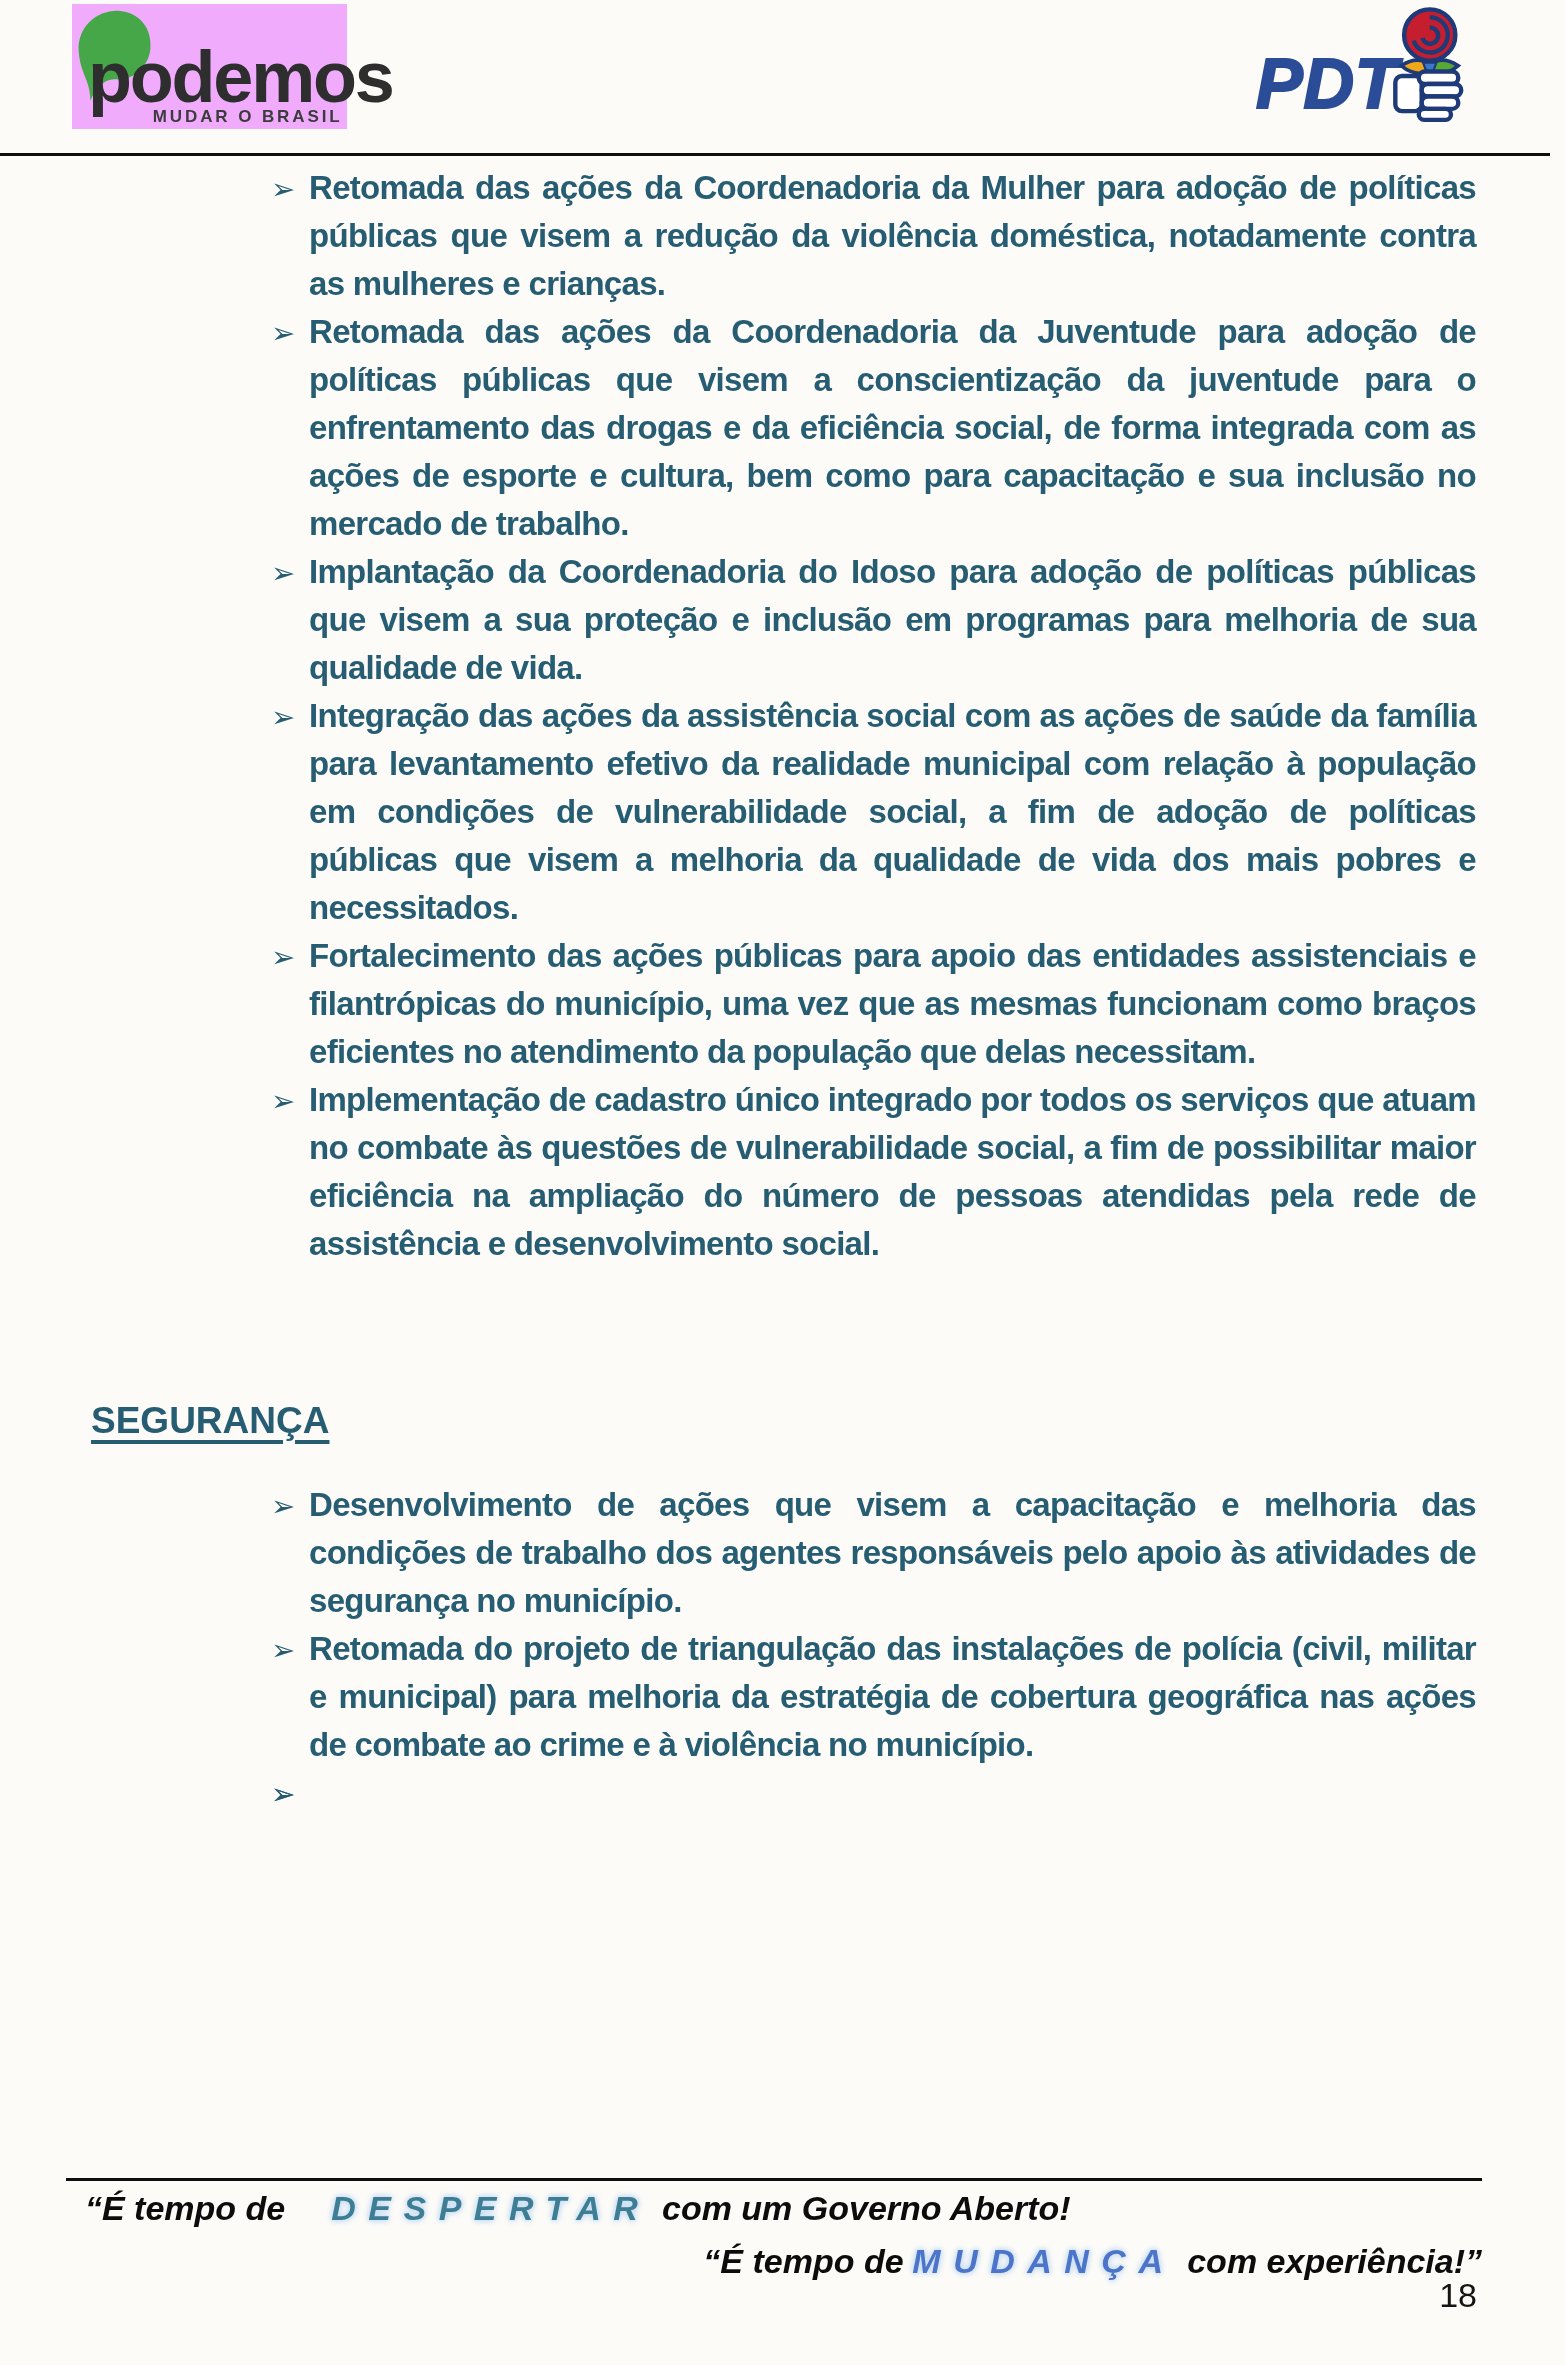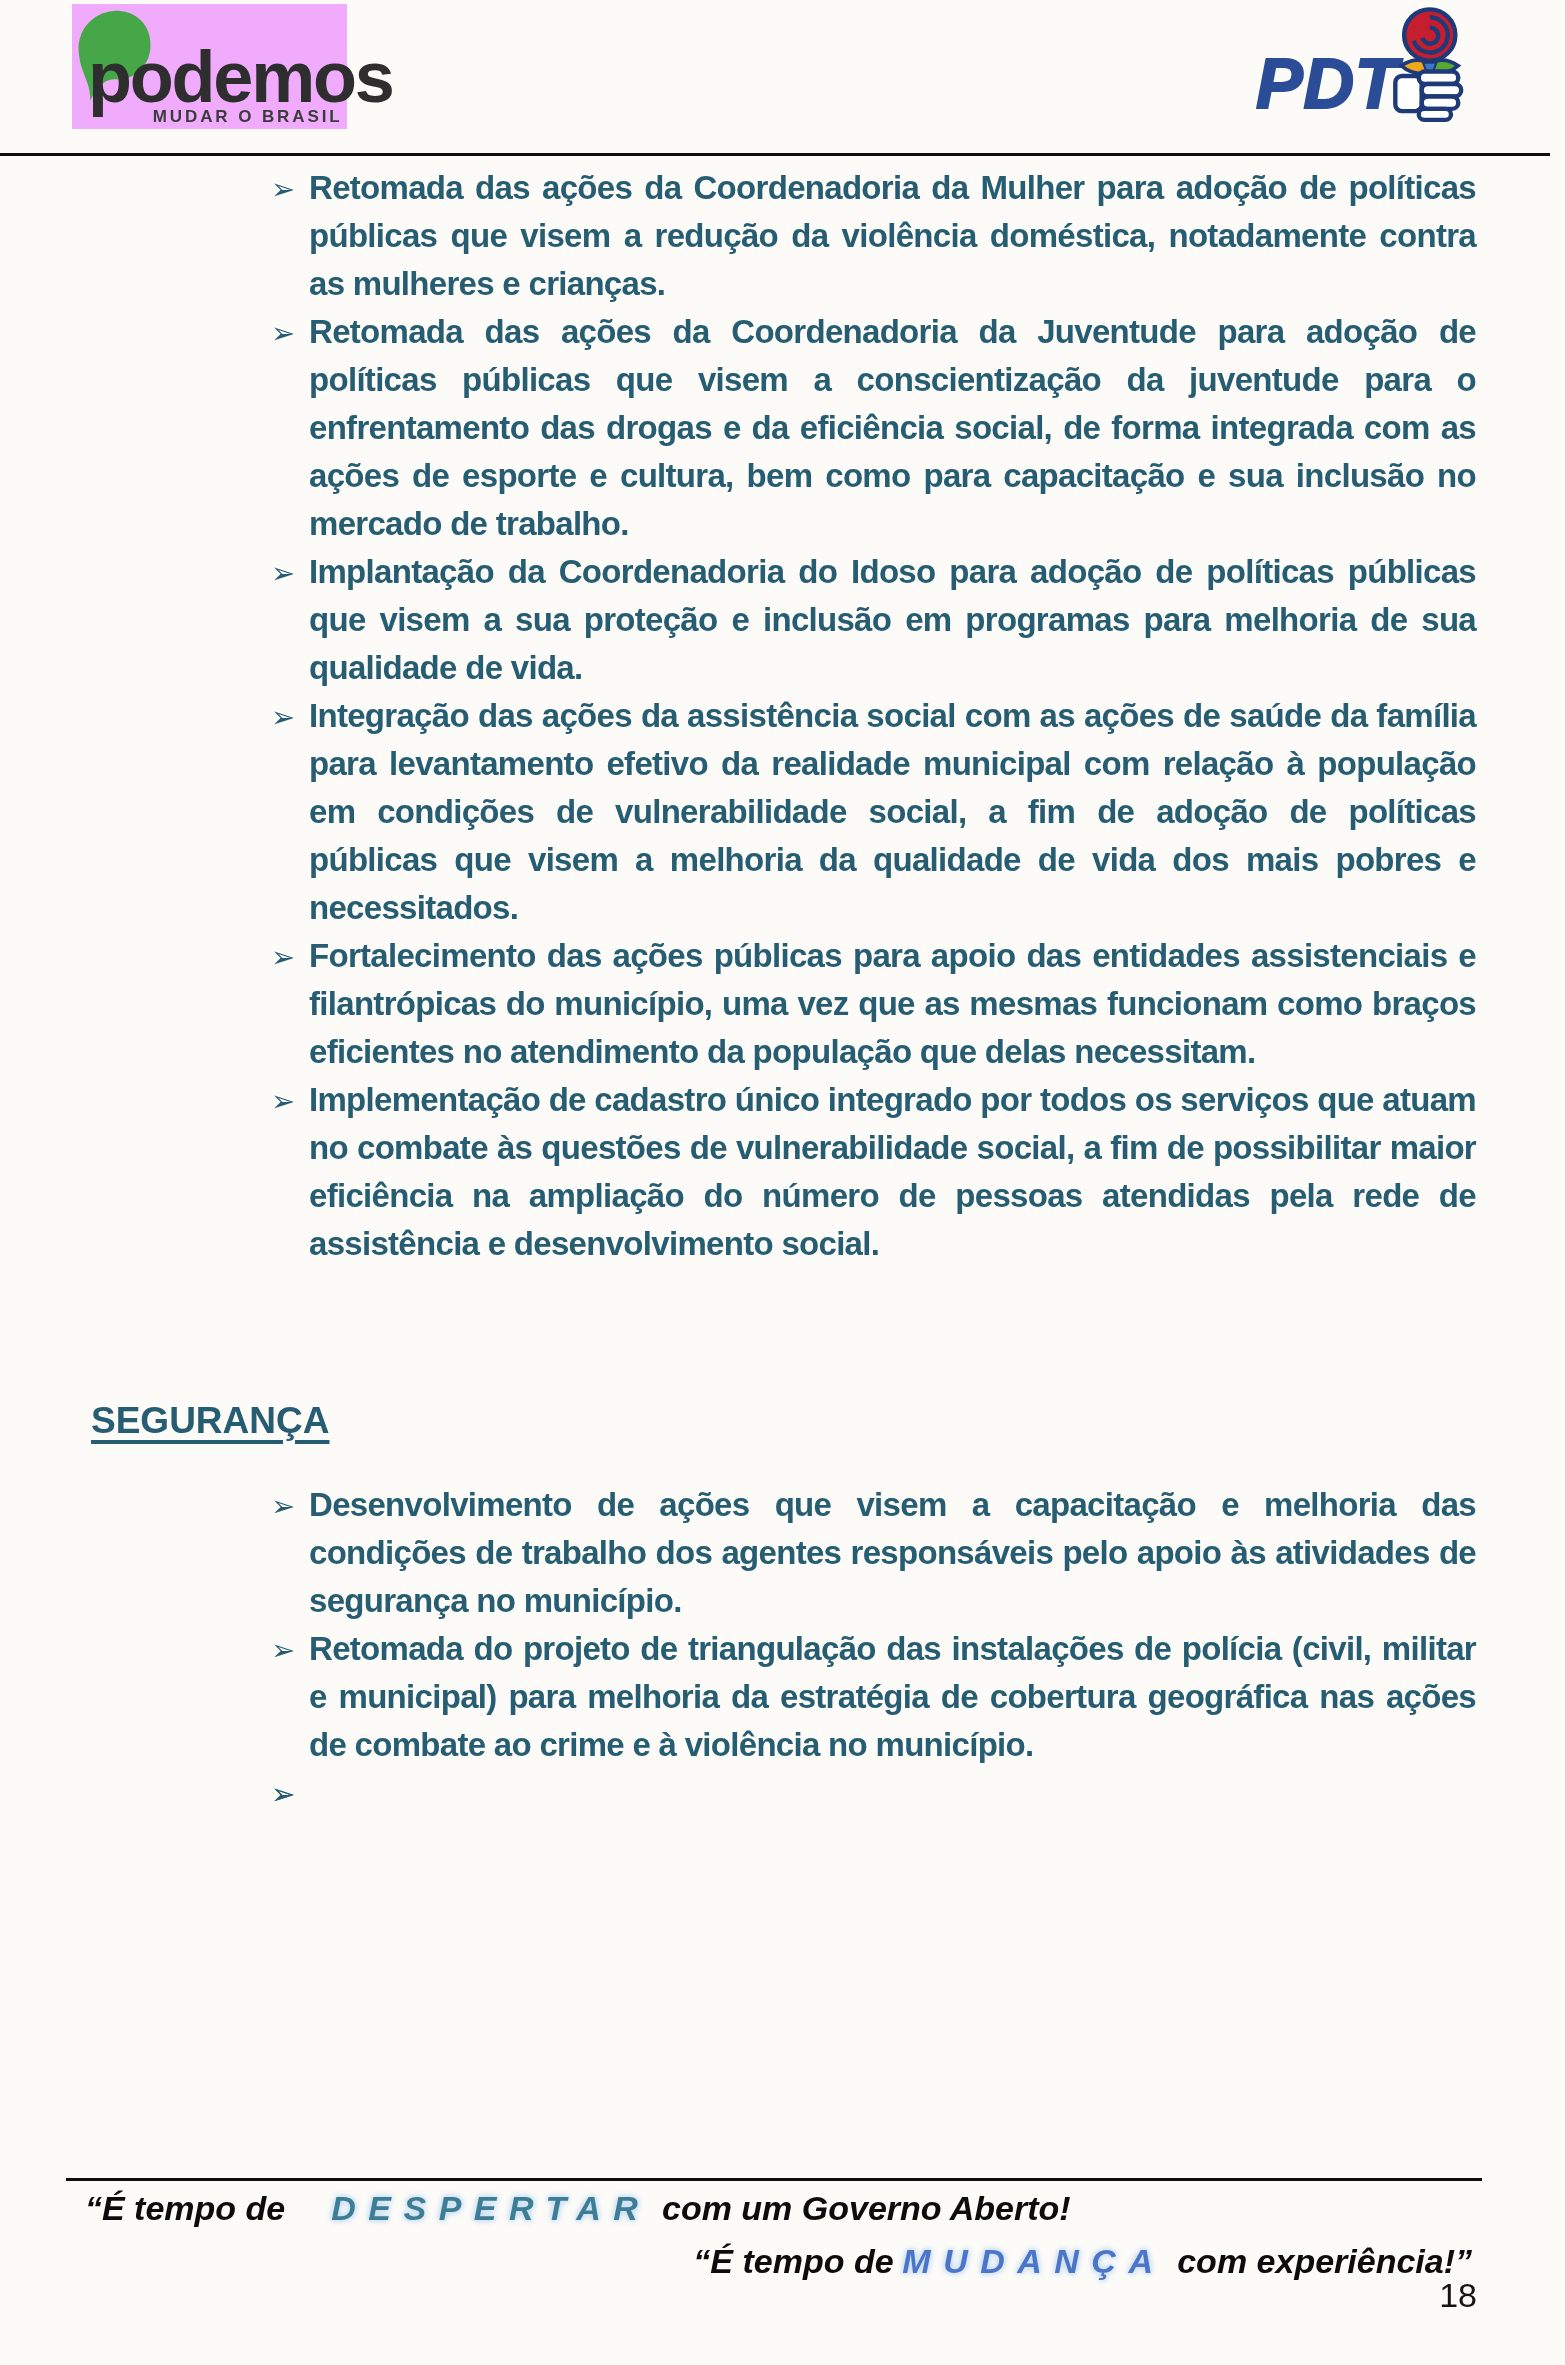--- a/index.html
+++ b/index.html
@@ -51,21 +51,21 @@
     text-decoration:underline;text-decoration-thickness:4.4px;text-underline-offset:7.3px;
   }
 
   
   .footer-rule{position:absolute;left:66px;top:2178px;width:1416px;height:2.9px;background:#0E0E0E;}
   .footer-line{
     position:absolute;white-space:nowrap;
     font-size:34px;font-weight:bold;font-style:italic;color:#0C0C0C;
   }
   .footer-line-1{left:85px;top:2189px;}
-  .footer-line-2{right:93px;top:2242px;}
+  .footer-line-2{right:83px;top:2242px;}
   .hl{
     font-weight:bold;letter-spacing:12.5px;margin:0 11.7px 0 8.8px;
   }
   .hl-despertar{
     color:#3E7E95;
     text-shadow:0 0 2.2px #D6E7F6,0 0 4.4px #CFE3F6,0 0 7.3px #A8C8EC;
     margin-left:46px;
   }
   .hl-mudanca{
     color:#4C74C9;

